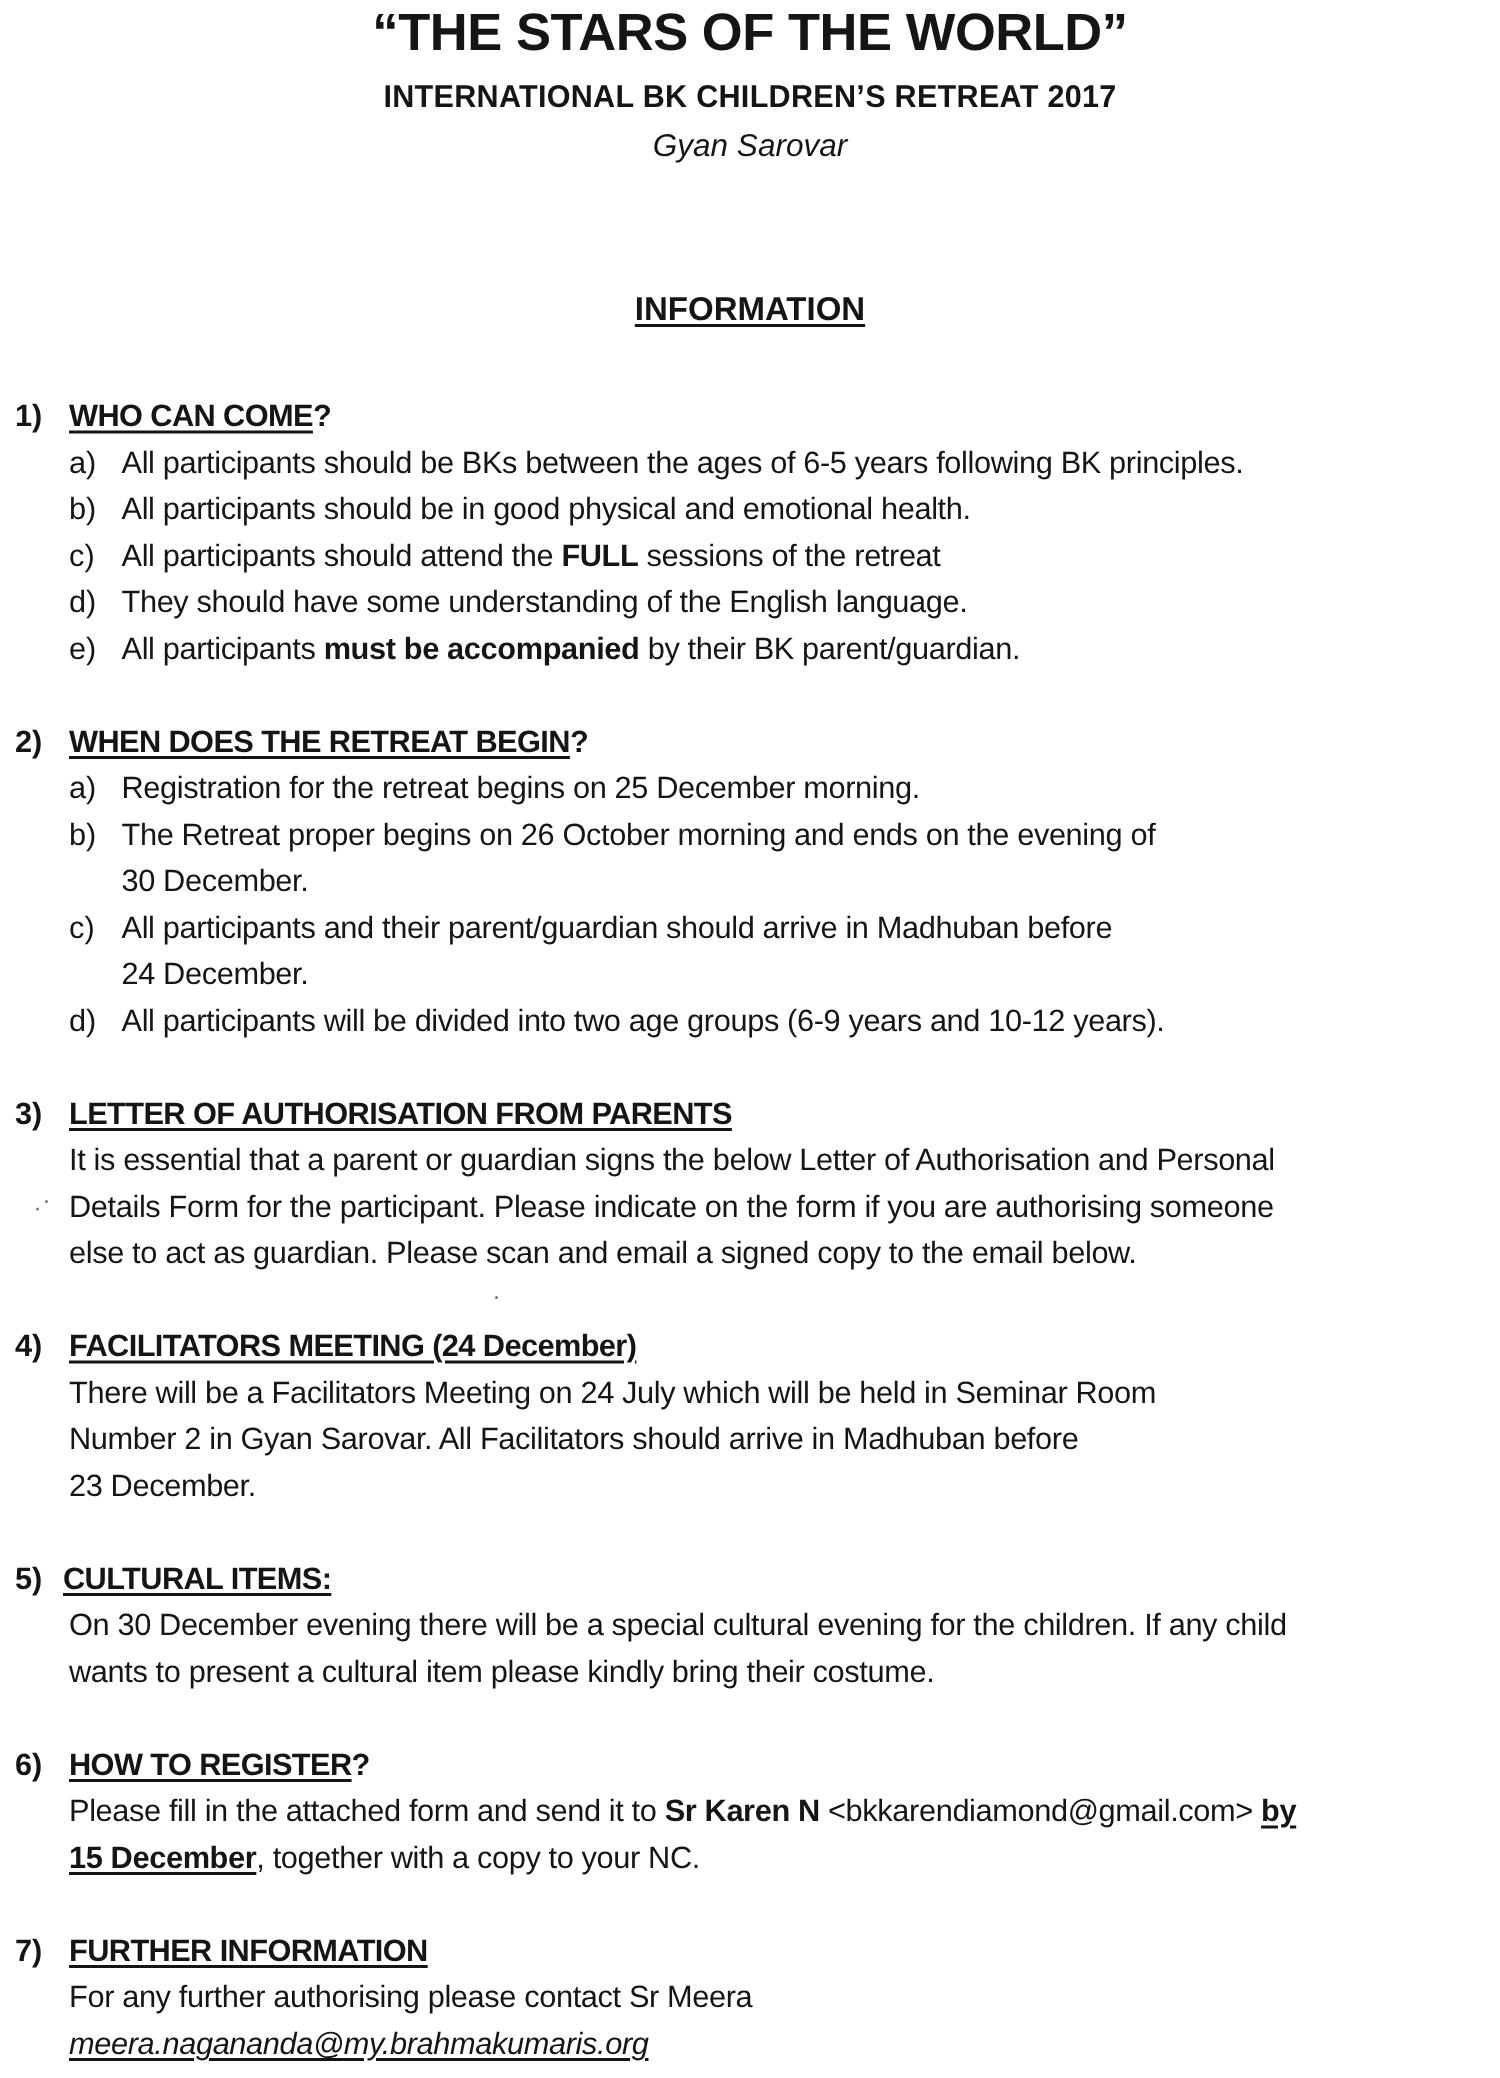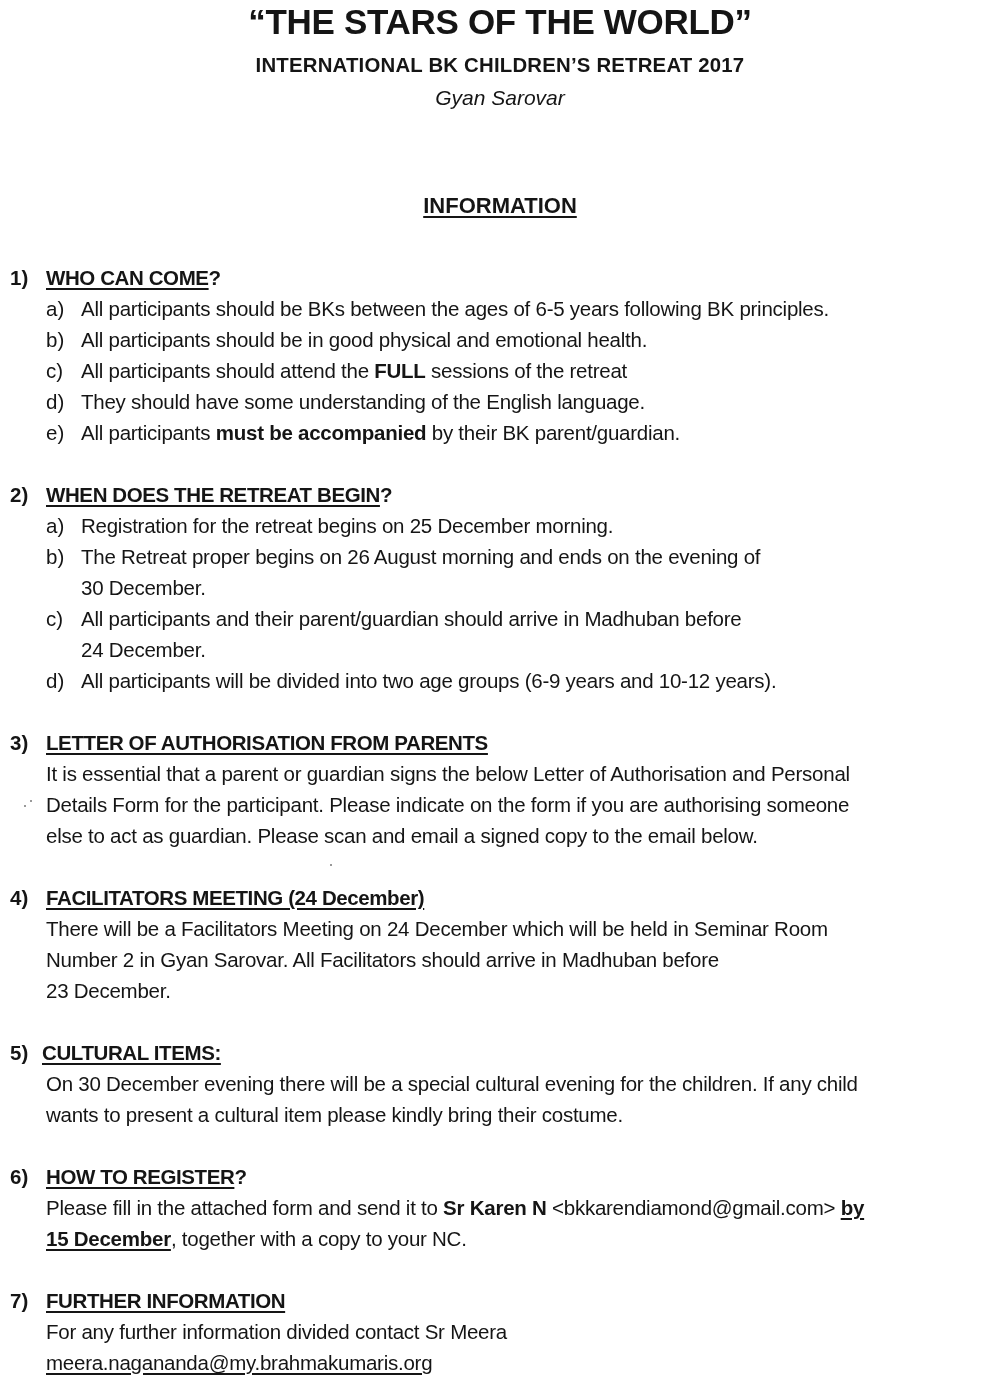--- a/index.html
+++ b/index.html
@@ -18,21 +18,21 @@
 
   .line { position: absolute; font-size: 20.5px; white-space: nowrap; line-height: 1; letter-spacing: -0.25px; }
   .num { position: absolute; left: 10px; font-size: 20.5px; font-weight: bold; line-height: 1; }
   .heading { position: absolute; left: 46px; font-size: 20.5px; font-weight: bold; line-height: 1; white-space: nowrap; letter-spacing: -0.4px; }
   .heading .u { text-decoration: underline; text-decoration-thickness: 2px; text-underline-offset: 3px; }
   .letter { position: absolute; left: 46px; font-size: 20.5px; line-height: 1; }
   .sub { left: 81px; }
   .para { left: 46px; }
   .b { font-weight: bold; }
   .ub { font-weight: bold; text-decoration: underline; text-decoration-thickness: 2px; text-underline-offset: 3px; }
-  .link { text-decoration: underline; text-decoration-thickness: 1.5px; text-underline-offset: 3px; }
+  .link { text-decoration: underline; text-decoration-thickness: 1.5px; text-underline-offset: 3px; font-style: italic; }
   .speck { position: absolute; width: 2px; height: 2px; background: #777; border-radius: 1px; }
 </style>
 </head>
 <body>
 
 <div class="page">
 
   <div class="center title">“THE STARS OF THE WORLD”</div>
   <div class="center subtitle">INTERNATIONAL BK CHILDREN’S RETREAT 2017</div>
   <div class="center venue">Gyan Sarovar</div>
@@ -59,21 +59,21 @@
   </div>
 
   <div>
     <div class="num" style="top:485px">2)</div>
     <div class="heading" style="top:485px"><span class="u">WHEN DOES THE RETREAT BEGIN</span><span>?</span></div>
 
     <div class="letter" style="top:516px">a)</div>
     <div class="line sub" style="top:516px">Registration for the retreat begins on 25 December morning.</div>
 
     <div class="letter" style="top:547px">b)</div>
-    <div class="line sub" style="top:547px">The Retreat proper begins on 26 August morning and ends on the evening of</div>
+    <div class="line sub" style="top:547px">The Retreat proper begins on 26 October morning and ends on the evening of</div>
     <div class="line sub" style="top:578px">30 December.</div>
 
     <div class="letter" style="top:609px">c)</div>
     <div class="line sub" style="top:609px">All participants and their parent/guardian should arrive in Madhuban before</div>
     <div class="line sub" style="top:640px">24 December.</div>
 
     <div class="letter" style="top:671px">d)</div>
     <div class="line sub" style="top:671px">All participants will be divided into two age groups (6-9 years and 10-12 years).</div>
   </div>
 
@@ -81,21 +81,21 @@
     <div class="num" style="top:733px">3)</div>
     <div class="heading" style="top:733px"><span class="u">LETTER OF AUTHORISATION FROM PARENTS</span></div>
     <div class="line para" style="top:764px">It is essential that a parent or guardian signs the below Letter of Authorisation and Personal</div>
     <div class="line para" style="top:795px">Details Form for the participant. Please indicate on the form if you are authorising someone</div>
     <div class="line para" style="top:826px">else to act as guardian. Please scan and email a signed copy to the email below.</div>
   </div>
 
   <div>
     <div class="num" style="top:888px">4)</div>
     <div class="heading" style="top:888px"><span class="u">FACILITATORS MEETING (24 December)</span></div>
-    <div class="line para" style="top:919px">There will be a Facilitators Meeting on 24 December which will be held in Seminar Room</div>
+    <div class="line para" style="top:919px">There will be a Facilitators Meeting on 24 July which will be held in Seminar Room</div>
     <div class="line para" style="top:950px">Number 2 in Gyan Sarovar.  All Facilitators should arrive in Madhuban before</div>
     <div class="line para" style="top:981px">23 December.</div>
   </div>
 
   <div>
     <div class="num" style="top:1043px">5)</div>
     <div class="heading" style="top:1043px; left:42px"><span class="u">CULTURAL ITEMS:</span></div>
     <div class="line para" style="top:1074px">On 30 December evening there will be a special cultural evening for the children. If any child</div>
     <div class="line para" style="top:1105px">wants to present a cultural item please kindly bring their costume.</div>
   </div>
@@ -103,20 +103,20 @@
   <div>
     <div class="num" style="top:1167px">6)</div>
     <div class="heading" style="top:1167px"><span class="u">HOW TO REGISTER</span><span>?</span></div>
     <div class="line para" style="top:1198px"><span>Please fill in the attached form and send it to </span><span class="b">Sr Karen N</span><span> &lt;bkkarendiamond@gmail.com&gt; </span><span class="ub">by</span></div>
     <div class="line para" style="top:1229px"><span class="ub">15 December</span><span>, together with a copy to your NC.</span></div>
   </div>
 
   <div>
     <div class="num" style="top:1291px">7)</div>
     <div class="heading" style="top:1291px"><span class="u">FURTHER INFORMATION</span></div>
-    <div class="line para" style="top:1322px">For any further information divided contact Sr Meera</div>
+    <div class="line para" style="top:1322px">For any further authorising please contact Sr Meera</div>
     <div class="line para link" style="top:1353px">meera.nagananda@my.brahmakumaris.org</div>
   </div>
 
   <div class="speck" style="left:24px; top:805px"></div>
   <div class="speck" style="left:30px; top:800px"></div>
   <div class="speck" style="left:330px; top:864px"></div>
 </div>
 
 </body></html>

